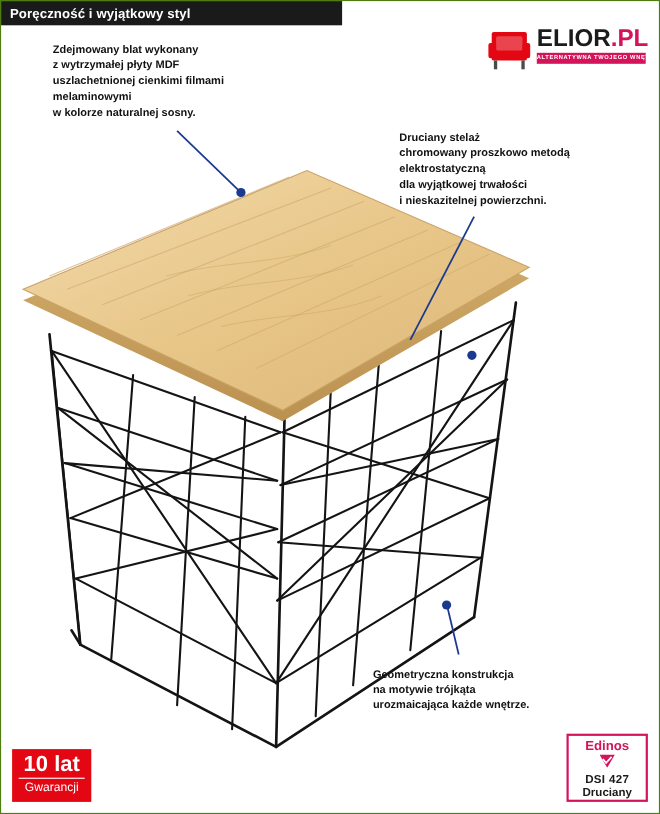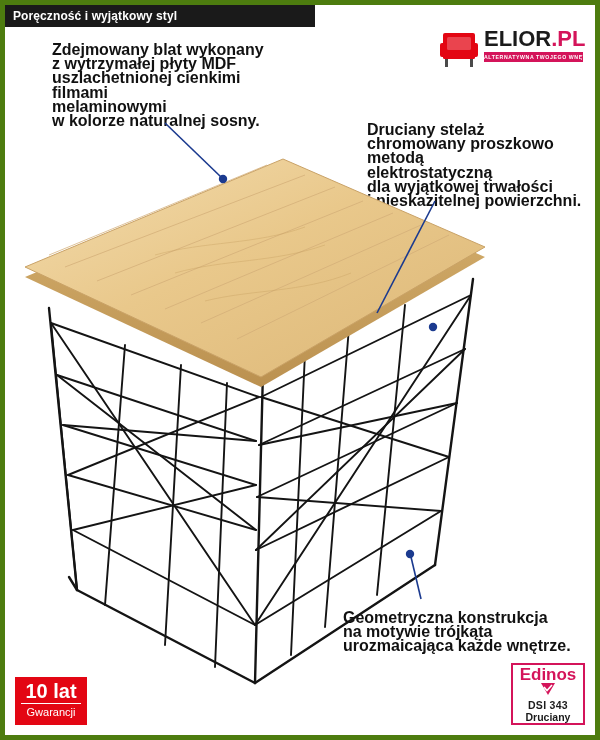--- a/index.html
+++ b/index.html
@@ -9,21 +9,21 @@
   }
   body {
     font-family: "Liberation Sans", sans-serif;
   }
   #page {
     position: relative;
     width: 600px;
     height: 740px;
     background: #ffffff;
     overflow: hidden;
-    border: 5px solid #4d7c0f;
+    border: 1px solid #4d7c0f;
     box-sizing: border-box;
   }
 
   
   #title-bar {
     position: absolute;
     left: 0;
     top: 0;
     width: 310px;
     height: 22px;
@@ -78,21 +78,21 @@
     letter-spacing: 0.6px;
     text-align: center;
     padding: 2px 0 2px 0;
     line-height: 6px;
     white-space: nowrap;
   }
 
   
   .callout {
     position: absolute;
-    font-size: 16px;
+    font-size: 10px;
     font-weight: bold;
     color: #111111;
     line-height: 14.2px;
     white-space: pre-line;
   }
   #callout-top { left: 47px; top: 38px; width: 240px; }
   #callout-right { left: 362px; top: 118px; width: 228px; }
   #callout-bottom { left: 338px; top: 606px; width: 230px; }
 
   
@@ -139,21 +139,21 @@
     bottom: 10px;
     width: 74px;
     height: 62px;
     border: 2px solid #d4145a;
     box-sizing: border-box;
     background: #ffffff;
     text-align: center;
   }
   #standards-brand {
     color: #d4145a;
-    font-size: 17px;
+    font-size: 12px;
     font-weight: bold;
     line-height: 13px;
     margin-top: 3px;
   }
   #standards-mark {
     margin: 1px auto 0 auto;
     width: 14px;
     height: 12px;
   }
   #standards-code {
@@ -306,17 +306,17 @@
     <div id="warranty-years">10 lat</div>
     <div id="warranty-label">Gwarancji</div>
   </div>
 
   <div id="standards">
     <div id="standards-brand">Edinos</div>
     <svg id="standards-mark" viewBox="0 0 14 12">
       <polygon points="0,0 14,0 7,12" fill="#d4145a"></polygon>
       <polyline points="3,4 6,7.5 11,2" fill="none" stroke="#ffffff" stroke-width="1.6"></polyline>
     </svg>
-    <div id="standards-code">DSI 343</div>
+    <div id="standards-code">DSI 427</div>
     <div id="standards-word">Druciany</div>
   </div>
 
 </div>
 
 </body></html>

